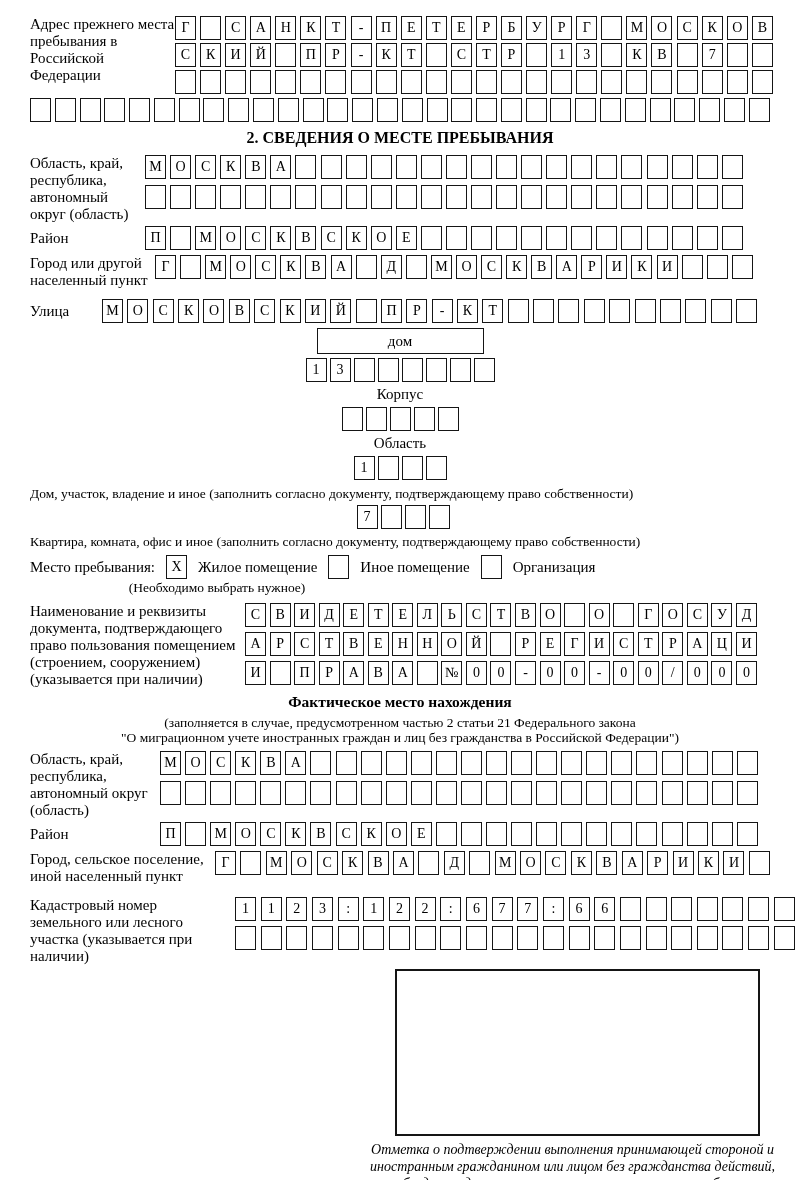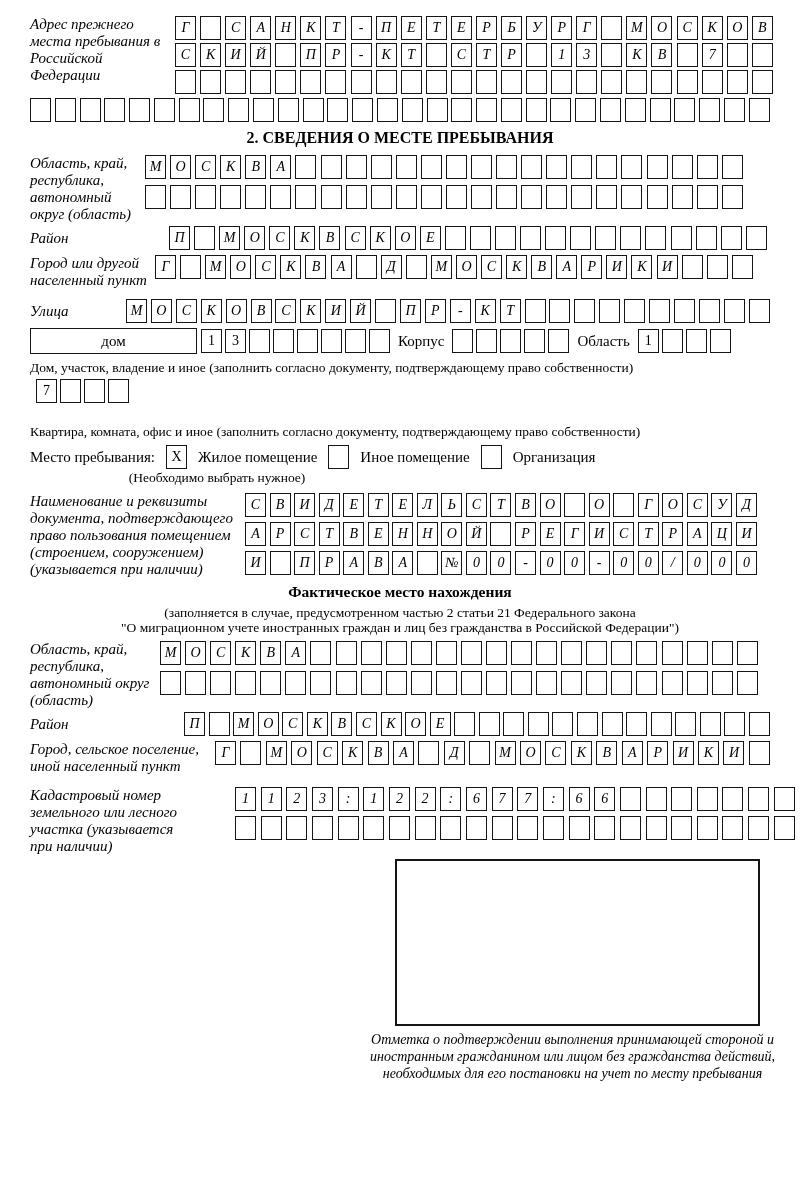--- a/index.html
+++ b/index.html
@@ -4,22 +4,22 @@
 <style>
   * { margin:0; padding:0; box-sizing:border-box; }
   html,body { background:#ffffff; }
   body {
     width:800px; height:1180px; overflow:hidden; color:#000;
     font-family:"Liberation Serif","DejaVu Serif",serif;
   }
   .page { width:800px; padding:16px 30px 0 30px; }
   .hdr { text-align:right; font-size:15px; padding-right:28px; margin-bottom:24px; }
 
-  .block { display:flex; align-items:flex-start;font-style:italic; }
-  .vcenter { align-items:center;gap:24px; }
+  .block { display:flex; align-items:flex-start; }
+  .vcenter { align-items:center; }
   .lbl { flex:none; font-size:15px; line-height:17px; }
   .rows { display:flex; flex-direction:column; }
 
   .cellrow { display:flex; }
   .fit { justify-content:space-between; }
   .gaprow { gap:3px; }
   .w24 { width:598px; }
   .w30 { width:740px; }
   .w26 { width:655px; }
   .w21 { width:512px; }
@@ -34,21 +34,21 @@
     display:flex; align-items:center; justify-content:center; font-size:14px;
   }
   .widebox {
     flex:none; height:26px; border:1.7px solid #151515;
     display:flex; align-items:center; justify-content:center; font-size:15px;
   }
   .note { font-size:13.5px; text-align:center; line-height:15px; }
   .sec-title { font-weight:bold; font-size:16px; text-align:center; line-height:19px; }
   .sub-title { font-weight:bold; font-size:15.5px; text-align:center; line-height:19px; }
   .inline-lbl { font-size:15px; padding:0 4px; white-space:nowrap; }
-  .house-row { display:flex; align-items:center; gap:4px; }
+  .house-row { display:flex; align-items:center; gap:4px;flex-direction:column; }
   .stay-row { display:flex; align-items:center; gap:11px; font-size:15px; }
   .stay-note { font-size:13.5px; text-align:center; width:280px; margin-left:47px; line-height:15px; }
   .stamp-box { width:365px; height:167px; border:2px solid #151515; margin-left:365px; }
   .stamp-note { width:445px; margin-left:320px; text-align:center; font-size:14px; line-height:17px;font-style:italic; }
 </style>
 </head>
 <body>
 
 <div class="page">
 
@@ -352,21 +352,21 @@
   <div class="lbl" style="margin-top:5px; font-size:13.5px">Дом, участок, владение и иное (заполнить согласно документу, подтверждающему право собственности)</div>
 
   <div class="house-row" style="margin-top:3px">
     <div class="cellrow gaprow" style="margin-left:6px">
         <span class="cell">7</span>
         <span class="cell"></span>
         <span class="cell"></span>
         <span class="cell"></span>
       </div>
   </div>
-  <div class="lbl" style="margin-top:20px; font-size:13.5px">Квартира, комната, офис и иное (заполнить согласно документу, подтверждающему право собственности)</div>
+  <div class="lbl" style="margin-top:4px; font-size:13.5px">Квартира, комната, офис и иное (заполнить согласно документу, подтверждающему право собственности)</div>
 
   <div class="stay-row" style="margin-top:5px">
     <span>Место пребывания:</span>
     <span class="checkbox">X</span>
     <span>Жилое помещение</span>
     <span class="checkbox"></span>
     <span>Иное помещение</span>
     <span class="checkbox"></span>
     <span>Организация</span>
   </div>

